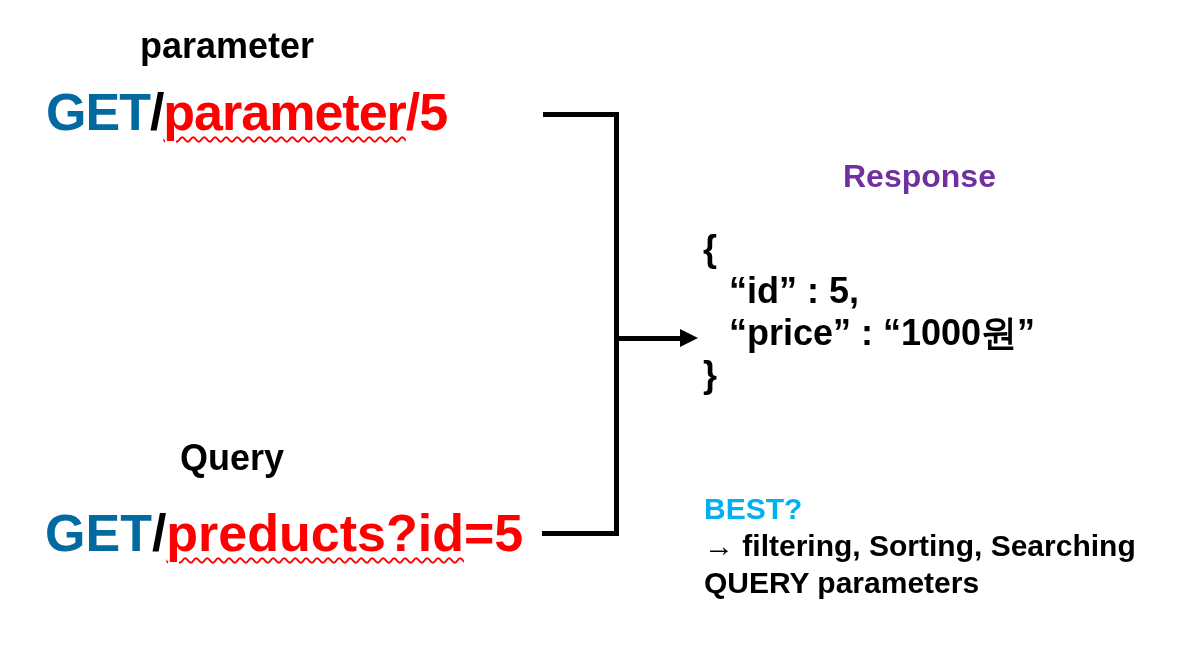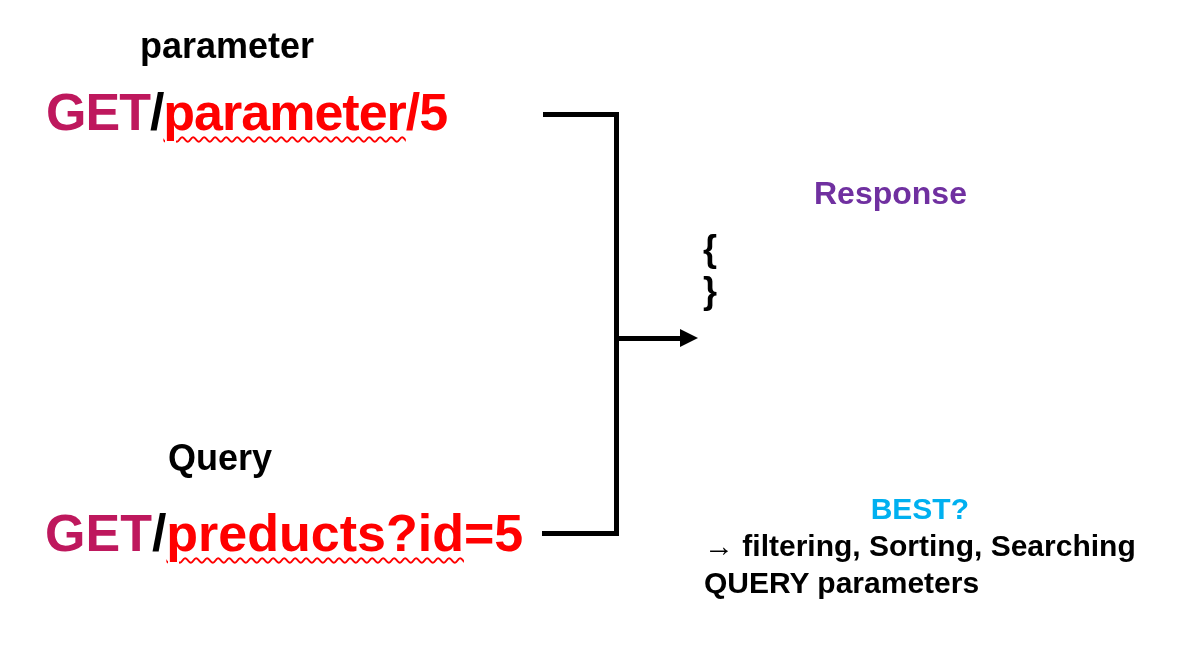--- a/index.html
+++ b/index.html
@@ -26,21 +26,21 @@
     white-space: nowrap;
   }
   
   .request-line {
     font-size: 52px;
     font-weight: bold;
     letter-spacing: -1px;
     line-height: 1.1;
     white-space: nowrap;
   }
-  .method { color: #be185d; }
+  .method { color: #0369a1; }
   .slash  { color: #000000; }
   .path   { color: #FF0000; }
   .misspelled {
     color: #FF0000;
     text-decoration-line: underline;
     text-decoration-style: wavy;
     text-decoration-color: #FF0000;
     text-decoration-thickness: 2px;
     text-underline-offset: 6px;
   }
@@ -70,49 +70,51 @@
   }
   .json-line.indent { padding-left: 26px; }
 
   .notes-block {
     font-size: 30px;
     font-weight: bold;
     line-height: 37px;
     color: #000000;
     white-space: nowrap;
   }
-  .note-best { color: #00B0F0; text-align: center; }
+  .note-best { color: #00B0F0; }
 </style>
 </head>
 <body>
 
 <div class="stage">
 
   <div class="abs small-label" style="left:140px; top:24px;">parameter</div>
 
   <div class="abs request-line" style="left:46px; top:84px;">
     <span class="method">GET</span><span class="slash">/</span><span class="misspelled">parameter</span><span class="path">/5</span>
   </div>
 
-  <div class="abs small-label" style="left:168px; top:436px;text-align:center;">Query</div>
+  <div class="abs small-label" style="left:180px; top:436px;text-align:center;">Query</div>
 
   <div class="abs request-line" style="left:45px; top:505px; letter-spacing:0;">
     <span class="method">GET</span><span class="slash">/</span><span class="misspelled">preducts?id</span><span class="path">=5</span>
   </div>
 
   <div class="abs connector-line" style="left:543px; top:112px; width:76px; height:5px;"></div>
   <div class="abs connector-line" style="left:614px; top:112px; width:5px; height:424px;"></div>
   <div class="abs connector-line" style="left:542px; top:531px; width:77px; height:5px;"></div>
   <div class="abs connector-line" style="left:614px; top:336px; width:68px; height:5px;"></div>
   <div class="abs arrow-head" style="left:680px; top:329px;"></div>
 
-  <div class="abs response-title" style="left:814px; top:158px;margin-top:17px;">Response</div>
+  <div class="abs response-title" style="left:843px; top:158px;">Response</div>
 
   <div class="abs json-block" style="left:703px; top:228px;">
     <div class="json-line">{</div>
+    <div class="json-line indent">“id” : 5,</div>
+    <div class="json-line indent">“price” : “1000원”</div>
     <div class="json-line">}</div>
   </div>
 
   <div class="abs notes-block" style="left:704px; top:490px;">
     <div class="note-best">BEST?</div>
     <div>→ filtering, Sorting, Searching</div>
     <div>QUERY parameters</div>
   </div>
 
 </div>

